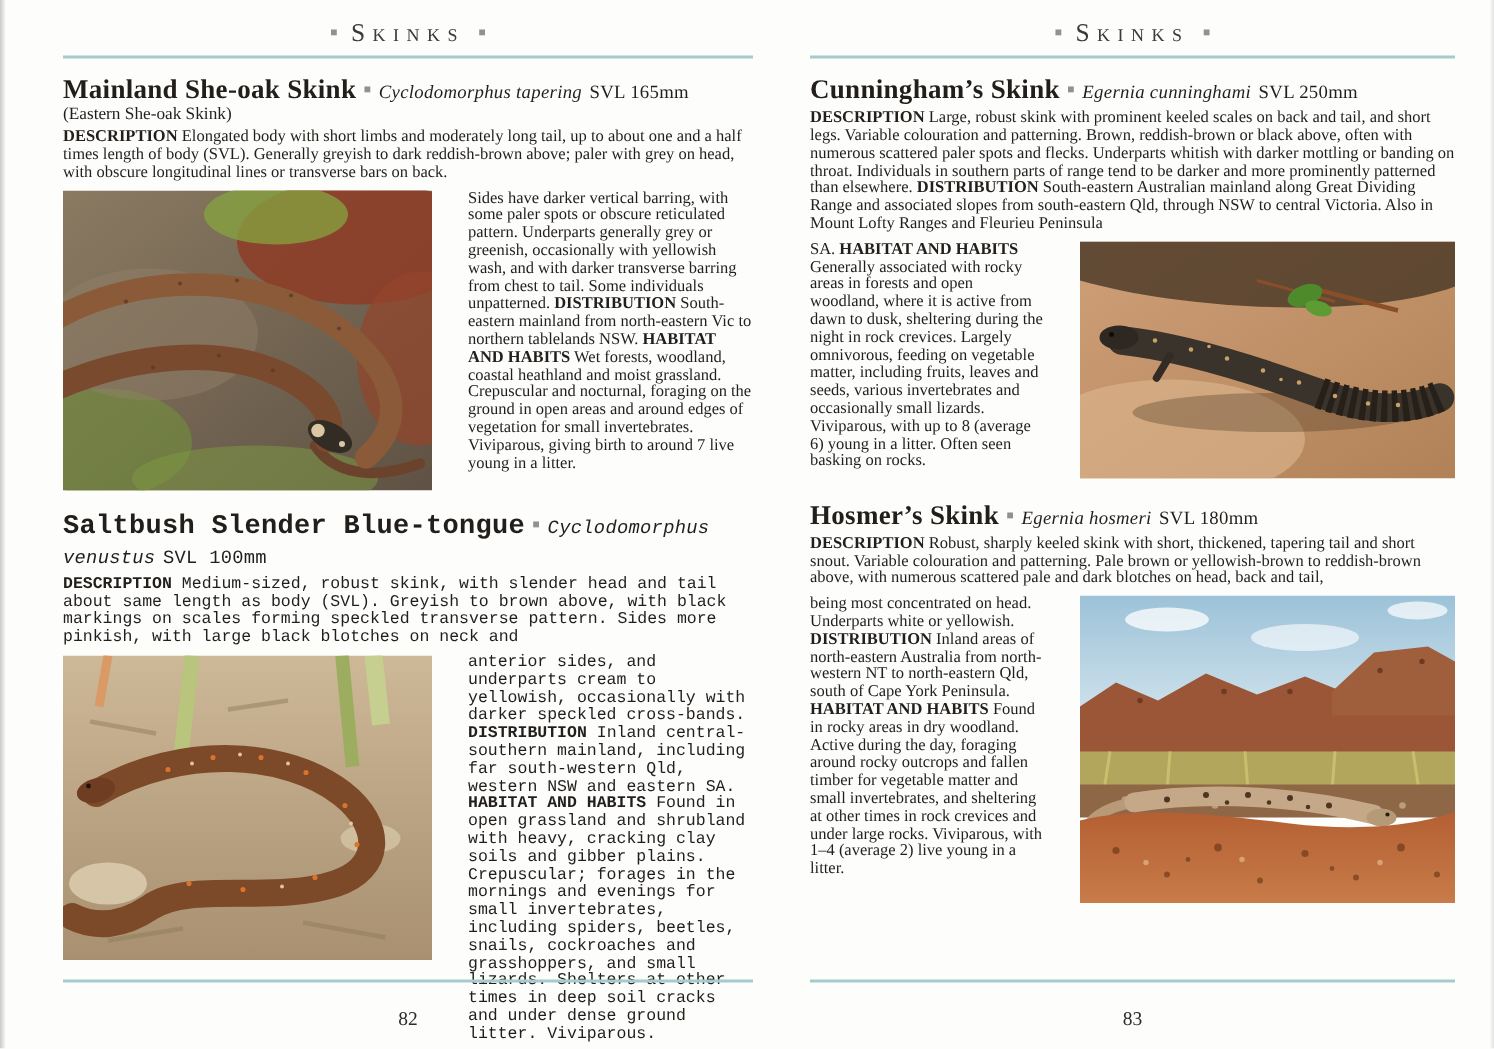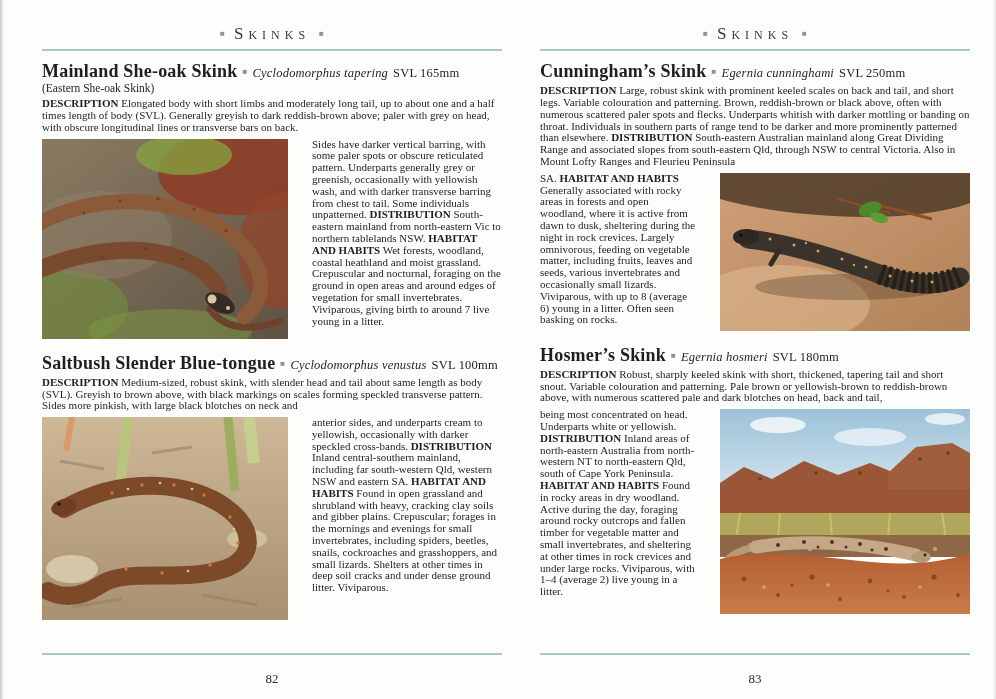--- a/index.html
+++ b/index.html
@@ -8,37 +8,37 @@
     background:#fdfdfb;color:var(--ink,#211e1b);
     font-family:"Liberation Serif", serif;
   }
   .edge-left{position:absolute;left:0;top:0;width:4px;height:699px;
     background:linear-gradient(to right,#c9c9c7,#fdfdfb);}
   .edge-right{position:absolute;right:0;top:0;width:3px;height:699px;
     background:linear-gradient(to left,#e3e3e1,#fdfdfb);}
   .page{position:absolute;top:0;height:699px;}
   .page-left{left:42px;width:460px;}
   .page-right{left:540px;width:430px;}
-  .page-header{text-align:center;padding-top:24px;}
+  .page-header{text-align:center;padding-top:12px;}
   .htitle{font-variant:small-caps;letter-spacing:5px;font-size:17px;color:#3a3a3a;margin:0 9px;}
   .hsq,.sq{font-size:8px;color:var(--square,#8f9292);vertical-align:3px;}
   .rule{border-top:2px solid var(--rule,#a6cbcd);margin-top:5px;}
   .entry{margin-top:12px;}
   .entry h2{margin:0;font-size:18px;font-weight:bold;line-height:1.12;letter-spacing:.2px;}
   .sq{margin:0 5px;}
   .sci{font-style:italic;font-size:12.5px;font-weight:normal;}
   .svl{font-size:12.5px;font-weight:normal;margin-left:5px;margin-top:44px;}
   .altname{font-size:11.5px;margin-top:1px;}
   .intro,.col{font-size:11px;line-height:11.8px;margin:4px 0 0 0;}
   .media-row{display:flex;gap:24px;margin-top:5px;}
   .media-row .col{flex:1;margin:0;}
   .photo{margin:0;flex:none;}
   .photo svg{display:block;}
   .footer{position:absolute;left:0;right:0;top:648px;}
-  .pagenum{text-align:center;font-size:13px;padding-top:0;color:#2b2b2b;margin-top:16px;}
+  .pagenum{text-align:center;font-size:13px;padding-top:16px;color:#2b2b2b;}
   .b{font-weight:bold;}
 </style>
 </head>
 <body>
 
 <div class="edge-left"></div>
 <div class="edge-right"></div>
 
 <div class="page page-left">
   <div class="page-header">
@@ -83,21 +83,21 @@
           </g>
           <ellipse cx="178" cy="164" rx="16" ry="9" fill="#322c25" transform="rotate(28 178 164)"></ellipse>
           <circle cx="170" cy="160" r="4.5" fill="#d8c7a2"></circle>
           <circle cx="186" cy="169" r="2" fill="#d8c7a2"></circle>
         </svg>
       </figure>
       <p class="col"><span>Sides have darker vertical barring, with some paler spots or obscure reticulated pattern. Underparts generally grey or greenish, occasionally with yellowish wash, and with darker transverse barring from chest to tail. Some individuals unpatterned. </span><span class="b">DISTRIBUTION</span><span> South-eastern mainland from north-eastern Vic to northern tablelands NSW. </span><span class="b">HABITAT AND HABITS</span><span> Wet forests, woodland, coastal heathland and moist grassland. Crepuscular and nocturnal, foraging on the ground in open areas and around edges of vegetation for small invertebrates. Viviparous, giving birth to around 7 live young in a litter.</span></p>
     </div>
   </section>
 
-  <section class="entry" style="margin-top:14px;">
+  <section class="entry" style="margin-top:14px;font-family:Liberation Mono, monospace;">
     <h2>
       <span>Saltbush Slender Blue-tongue</span><span class="sq">■</span><span class="sci">Cyclodomorphus venustus</span><span class="svl">SVL 100mm</span>
     </h2>
     <p class="intro"><span class="b">DESCRIPTION</span><span> Medium-sized, robust skink, with slender head and tail about same length as body (SVL). Greyish to brown above, with black markings on scales forming speckled transverse pattern. Sides more pinkish, with large black blotches on neck and</span></p>
     <div class="media-row">
       <figure class="photo">
         <svg width="246" height="203" viewBox="0 0 246 203">
           <defs>
             <linearGradient id="g2" x1="0" y1="0" x2="0" y2="1">
               <stop offset="0" stop-color="#cdb897"></stop>

